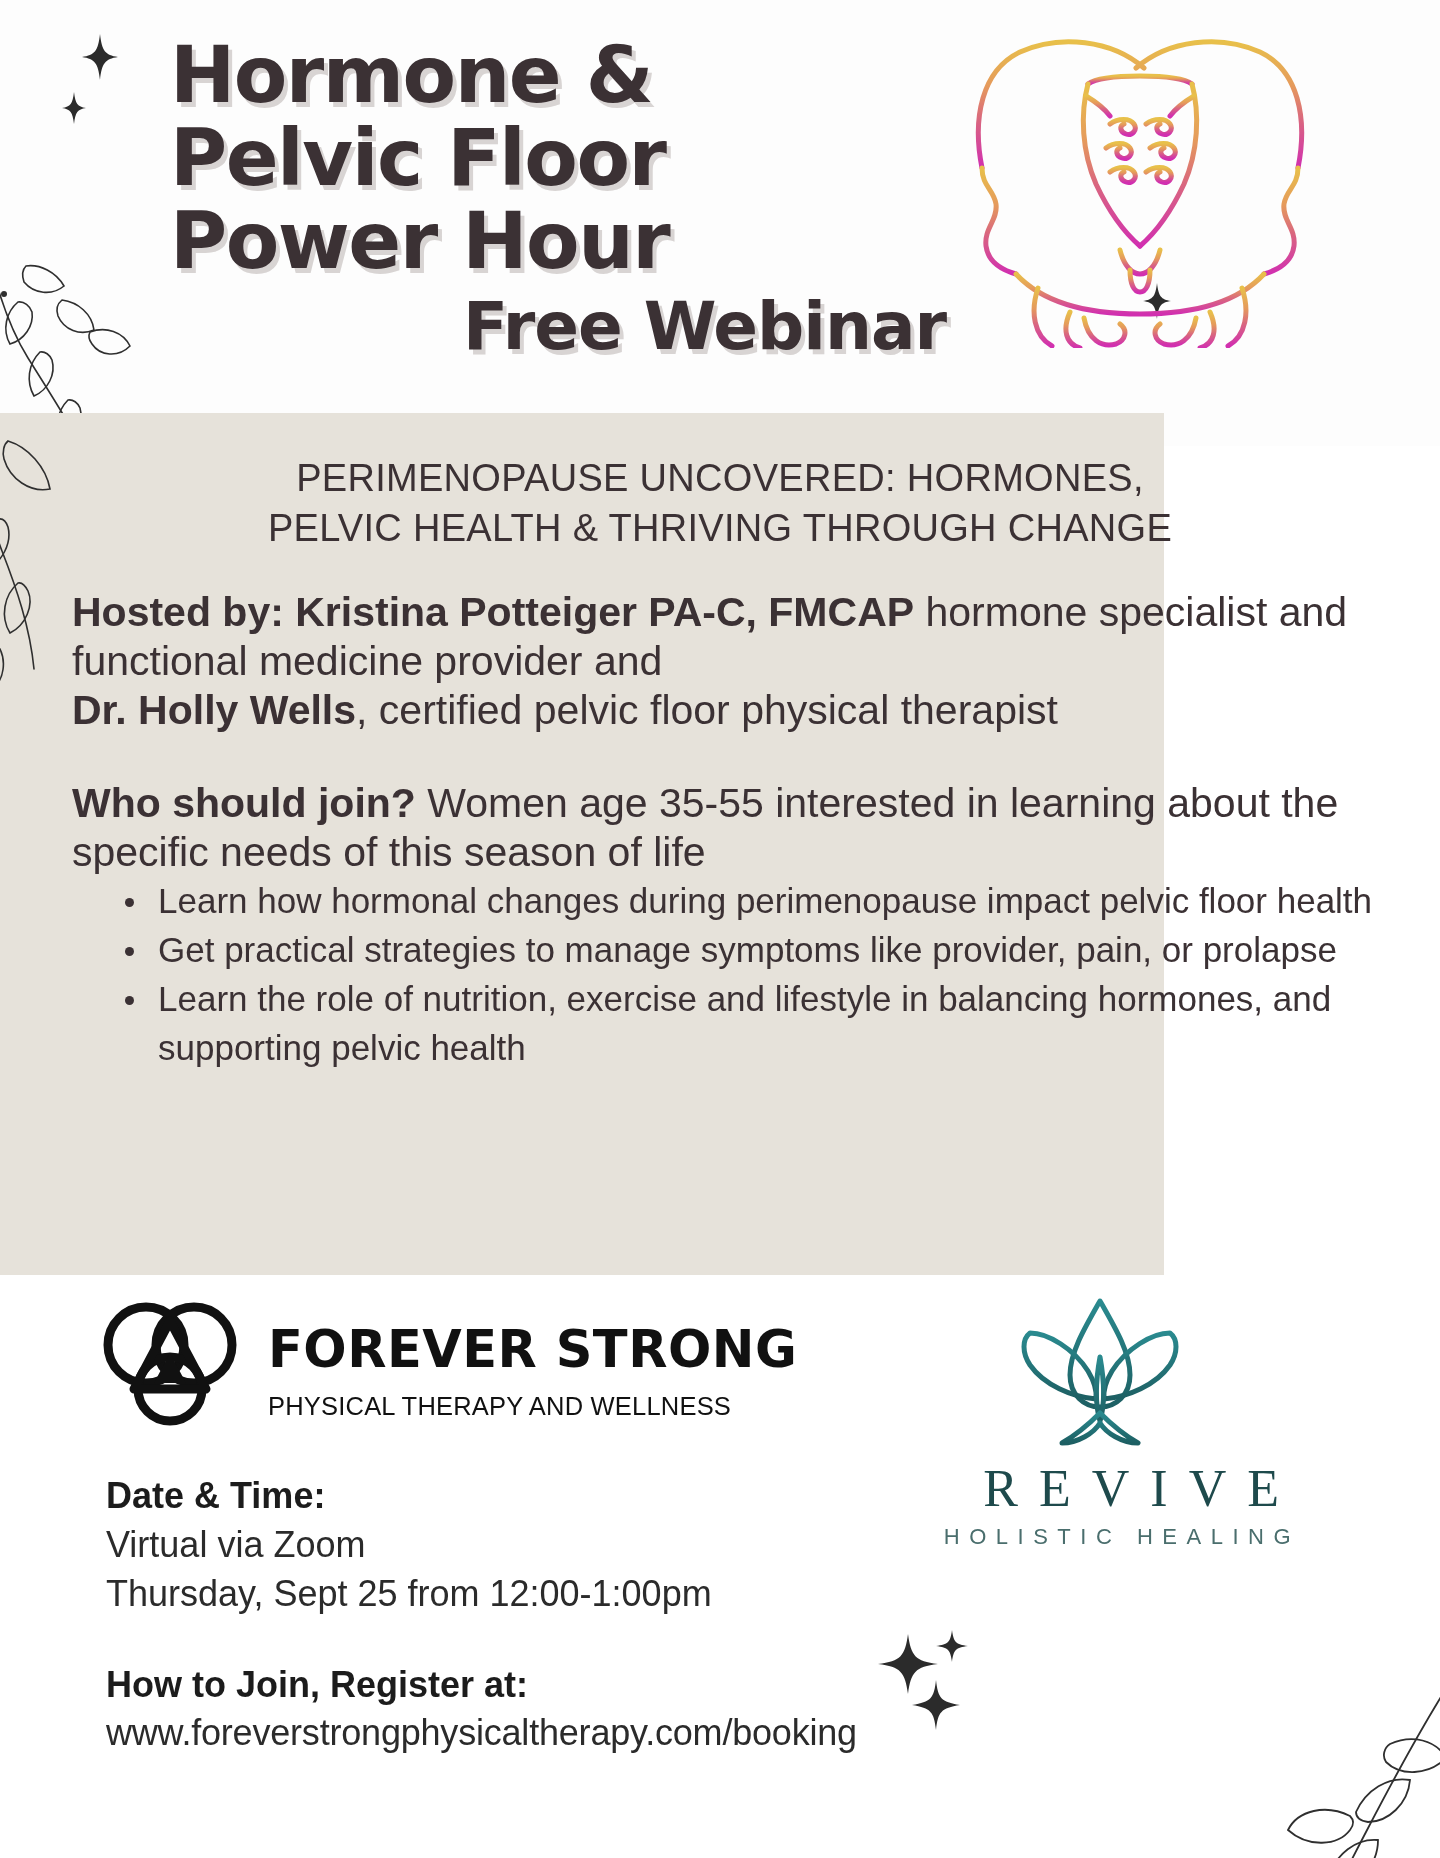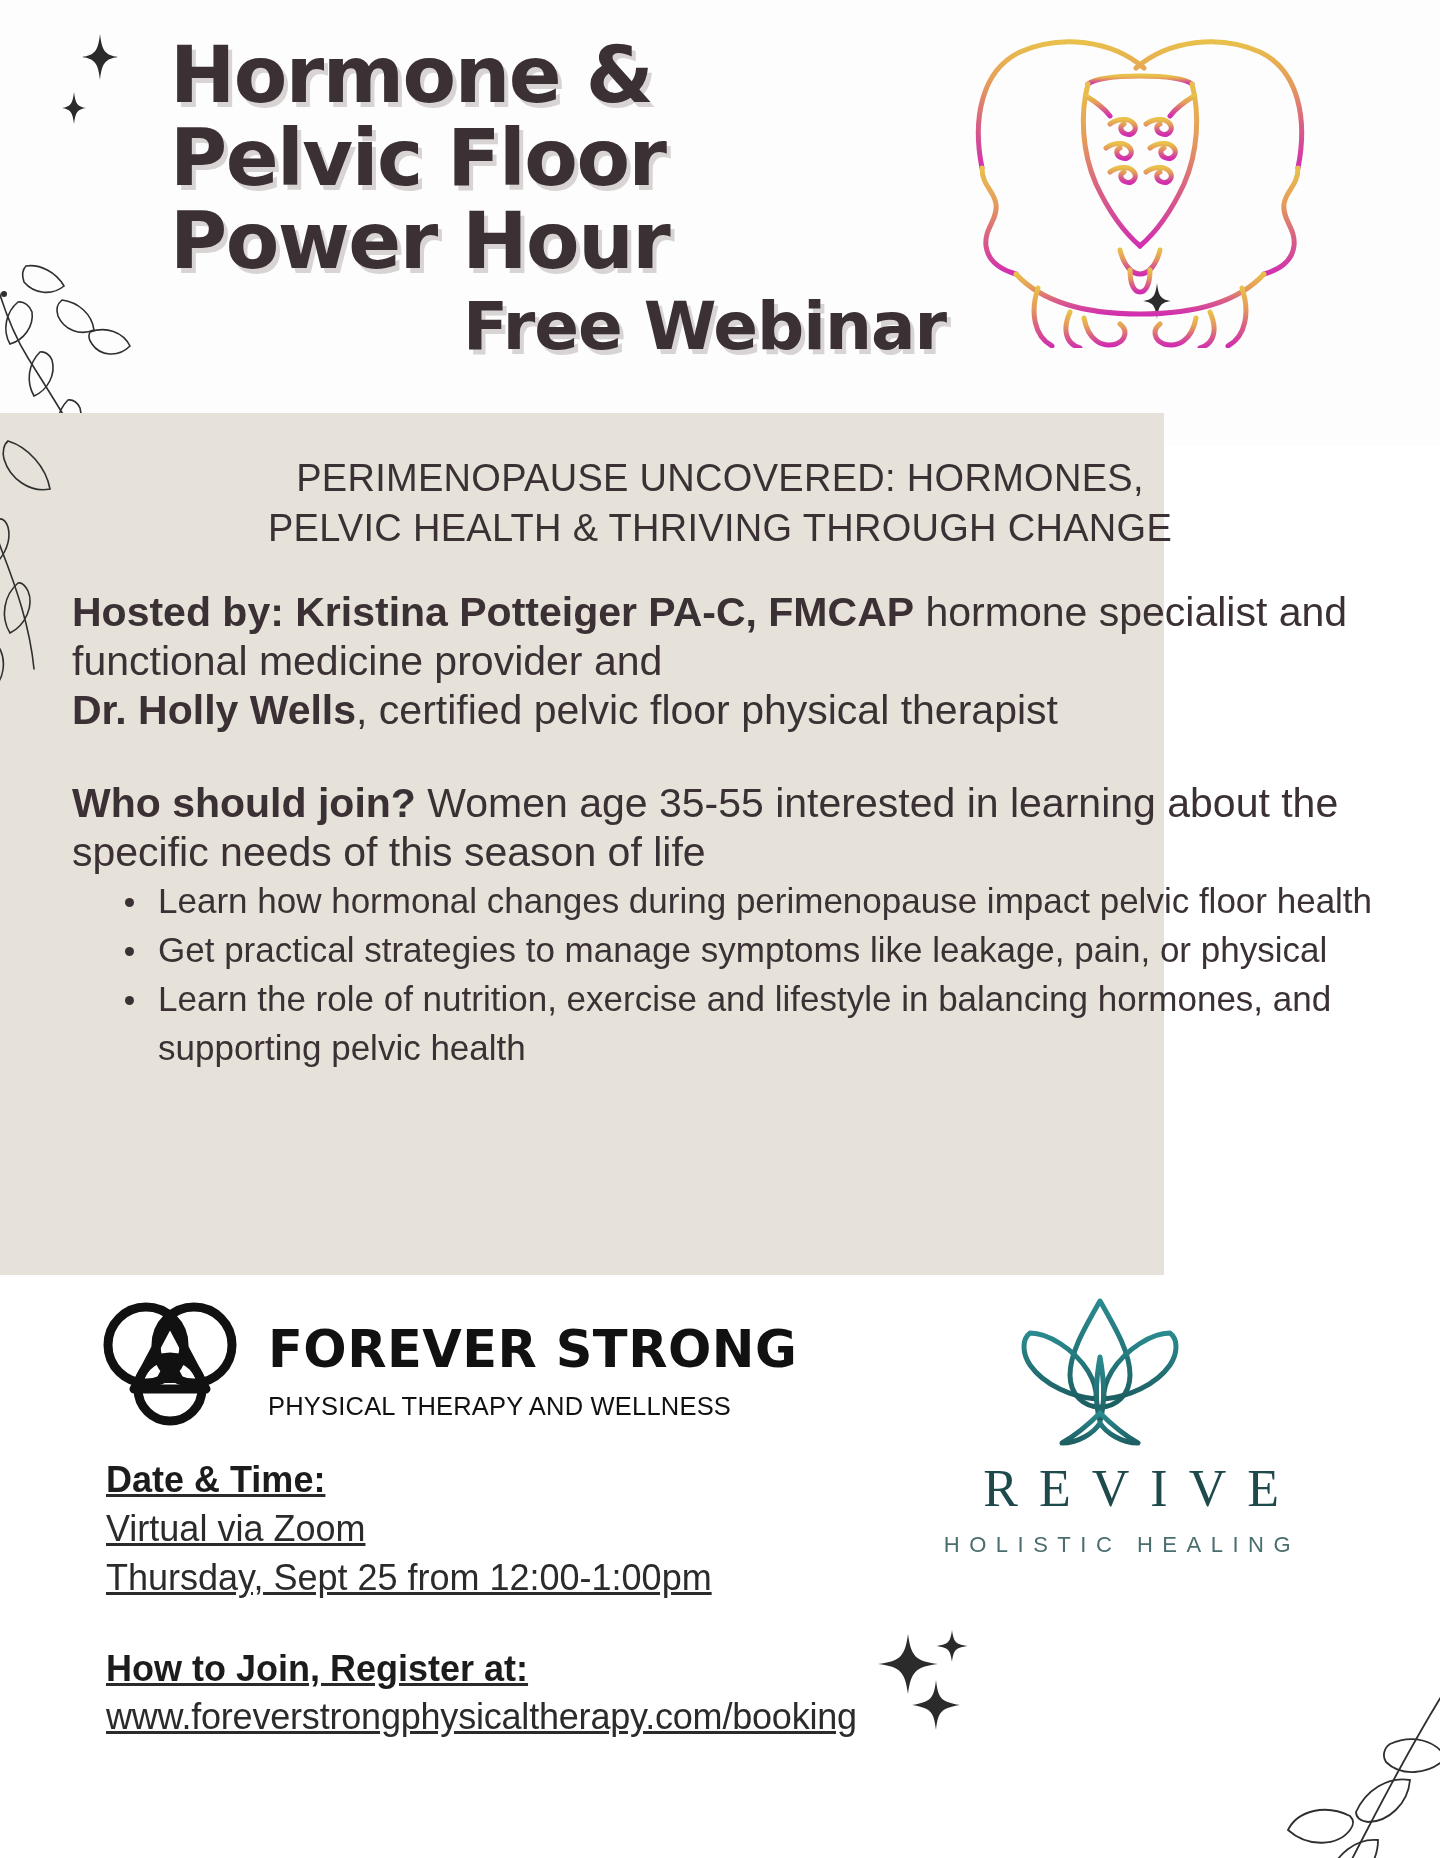--- a/index.html
+++ b/index.html
@@ -224,33 +224,32 @@
     line-height: 60px;
     margin-top: 4px;
   }
   .revive-tag {
     font-family: "Liberation Sans", sans-serif;
     font-size: 22px;
     letter-spacing: 9.5px;
     color: #4a6e6d;
     padding-left: 10px;
     line-height: 28px;
-    margin-top: 12px;
+    margin-top: 4px;
   }
 
   
   .info {
     position: absolute;
     left: 106px;
-    top: 180px;
+    top: 196px;
     width: 840px;
     font-size: 36px;
     line-height: 49px;
     color: #2b2b2b;
-    text-decoration: underline;
   }
   .info .strong {
     font-weight: bold;
     color: #1c1c1c;
   }
   .info .gap { height: 42px; }
   .url {
     font-size: 36px;
     line-height: 48px;
     color: #2b2b2b;
@@ -392,21 +391,21 @@
       </p>
       <div class="block-gap"></div>
       <p style="margin:0;">
         <b>Who should join?</b><span> Women age 35-55 interested in learning about the specific needs of this season of life</span>
       </p>
     </div>
 
     <div class="bullets">
       <ul>
         <li>Learn how hormonal changes during perimenopause impact pelvic floor health</li>
-        <li>Get practical strategies to manage symptoms like leakage, pain, or physical</li>
+        <li>Get practical strategies to manage symptoms like provider, pain, or prolapse</li>
         <li>Learn the role of nutrition, exercise and lifestyle in balancing hormones, and supporting pelvic health</li>
       </ul>
     </div>
   </div>
 
   <div class="footer">
 
     <div class="fs-logo">
       <div class="fs-mark">
         <svg viewBox="0 0 140 130" width="140" height="130" fill="none" stroke="#111111" stroke-width="9" stroke-linecap="round">

